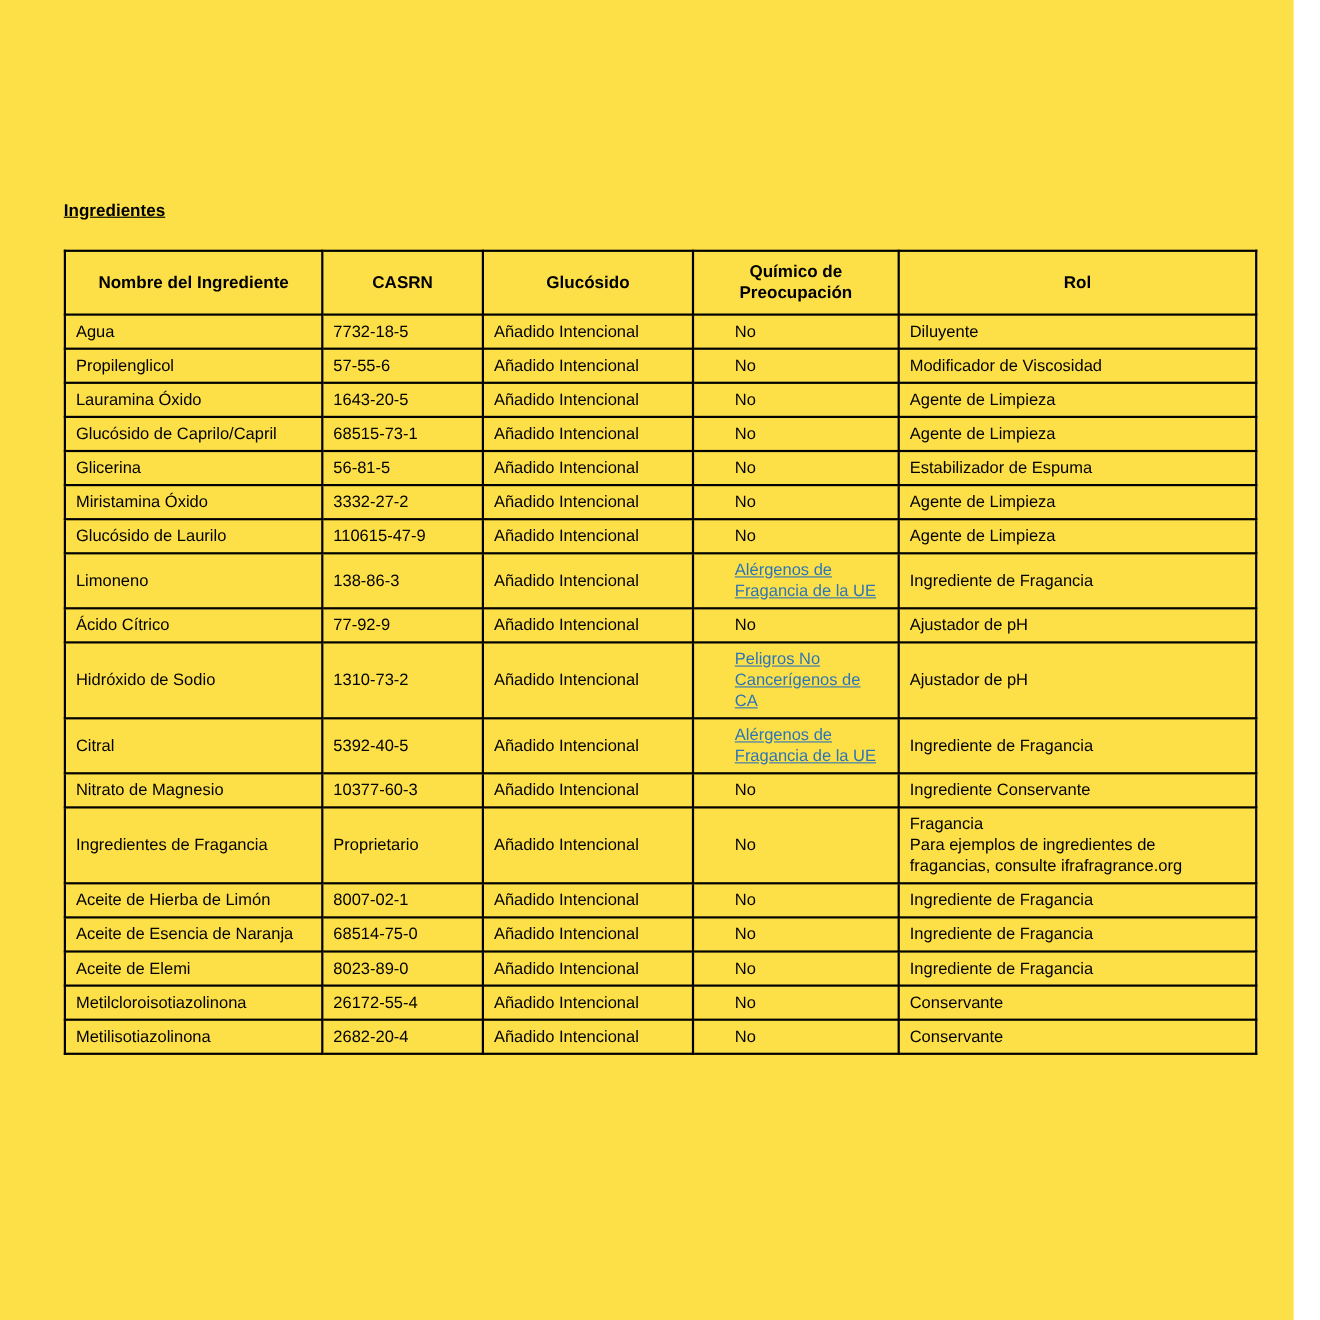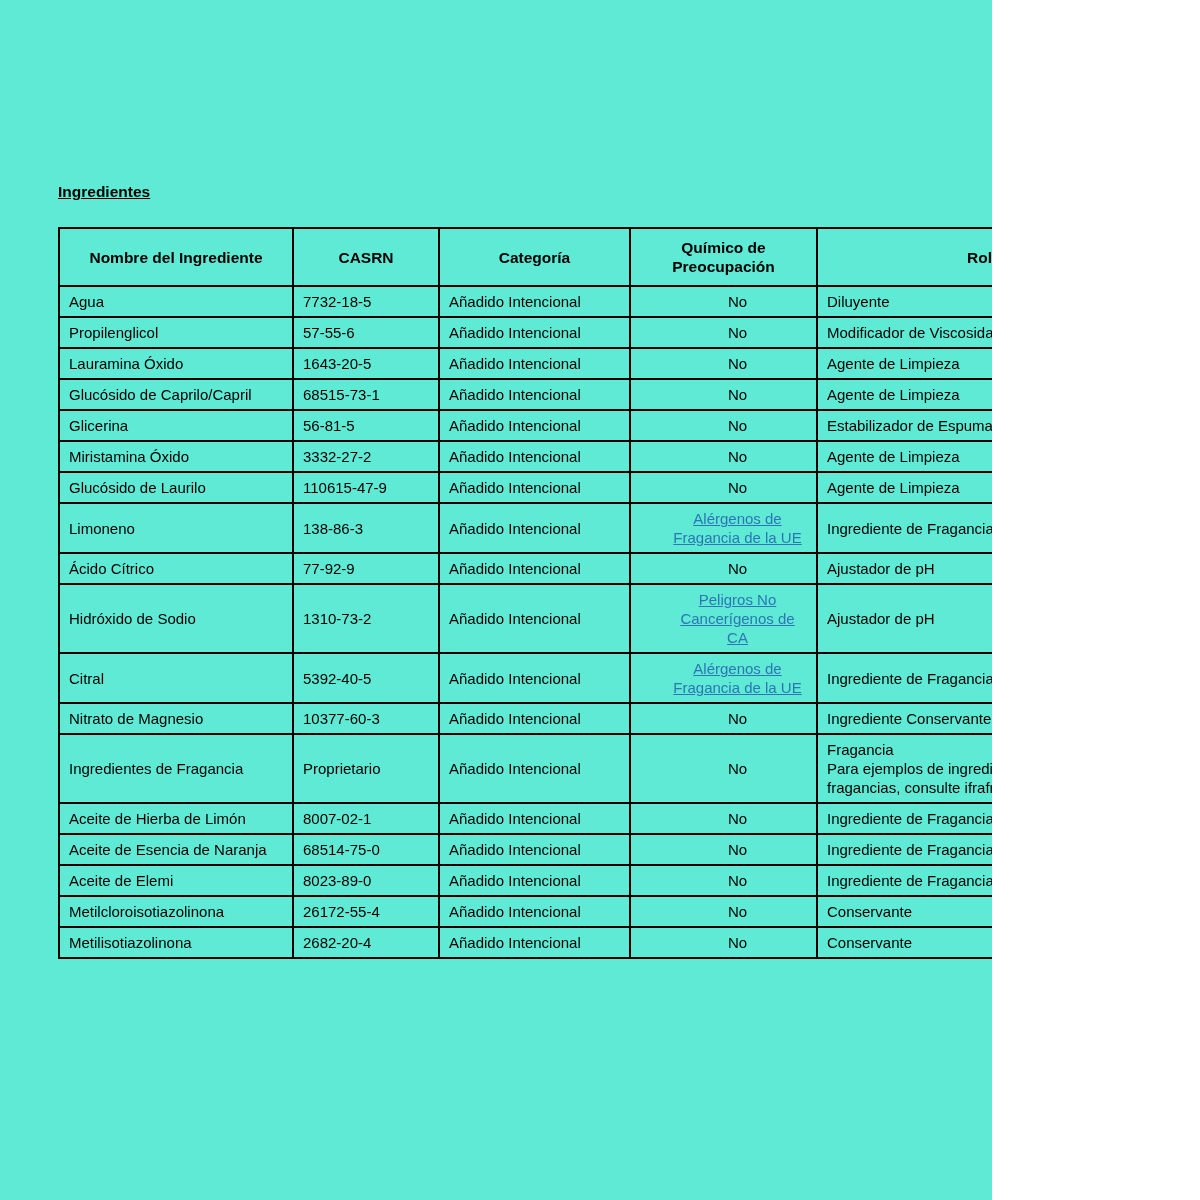--- a/index.html
+++ b/index.html
@@ -6,23 +6,23 @@
     margin: 0;
     padding: 0;
     background: #ffffff;
     width: 1200px;
     height: 1200px;
     font-family: "Liberation Sans", sans-serif;
     color: #000000;
   }
   .page {
     position: relative;
-    width: 992px;
+    width: 1176px;
     height: 1200px;
-    background: #5eead4;
+    background: #fde047;
     overflow: hidden;
   }
   .content {
     position: absolute;
     top: 183px;
     left: 58px;
     width: 1084px;
   }
   .doc-title {
     font-size: 15.5px;
@@ -49,21 +49,20 @@
     font-weight: bold;
     text-align: center;
     padding: 9px 6px;
     font-size: 15.5px;
   }
   table.ingredients td {
     padding: 5px 9px;
     text-align: left;
   }
   table.ingredients td.center {
-    text-align: center;
     padding-left: 37px;
   }
   a.concern-link {
     color: #2E75B6;
     text-decoration: underline;
     cursor: pointer;
   }
 </style>
 </head>
 <body>
@@ -77,21 +76,21 @@
         <col style="width:234px">
           <col style="width:146px">
           <col style="width:191px">
           <col style="width:187px">
           <col style="width:325px">
       </colgroup>
       <thead>
         <tr>
           <th>Nombre del Ingrediente</th>
           <th>CASRN</th>
-          <th>Categoría</th>
+          <th>Glucósido</th>
           <th>Químico de
 Preocupación</th>
           <th>Rol</th>
         </tr>
       </thead>
       <tbody>
         <tr>
           <td>Agua</td>
           <td>7732-18-5</td>
           <td>Añadido Intencional</td>

